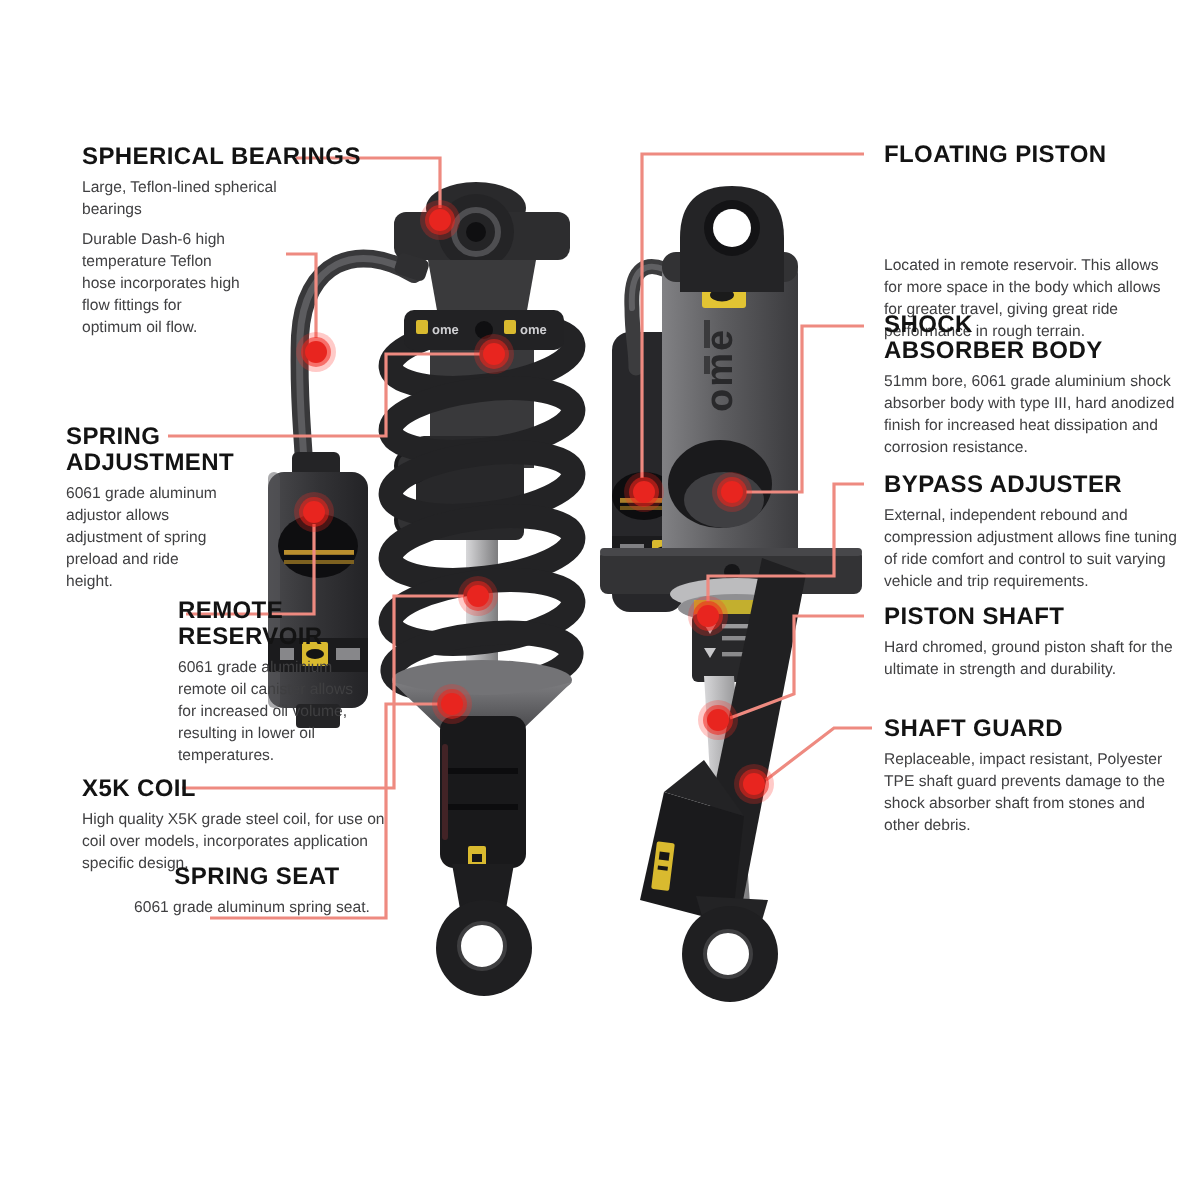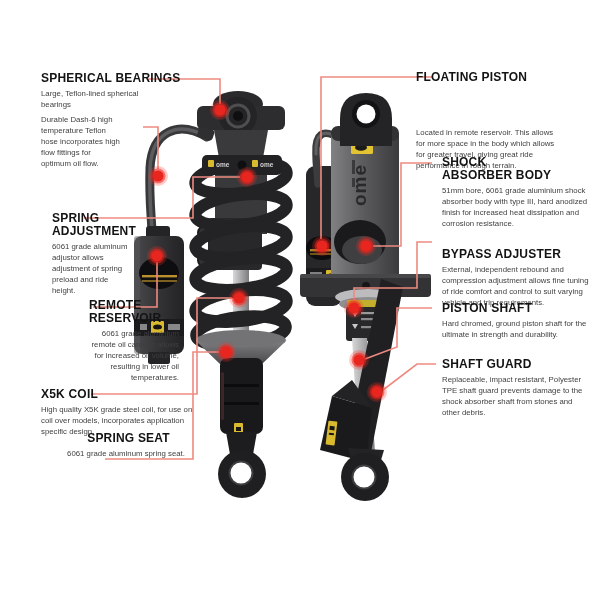--- a/index.html
+++ b/index.html
@@ -265,49 +265,49 @@
     </g>
   </svg>
 
   <div class="callout" style="left:41px;top:72px;width:150px;">
     <p class="title">SPHERICAL BEARINGS</p>
     <p class="desc" style="width:108px;">Large, Teflon-lined spherical bearings</p>
   </div>
   <div class="callout" style="left:41px;top:115px;width:125px;">
     <p class="desc" style="width:80px;">Durable Dash-6 high temperature Teflon hose incorporates high flow fittings for optimum oil flow.</p>
   </div>
-  <div class="callout" style="left:52px;top:212px;width:110px;">
+  <div class="callout" style="left:33px;top:212px;width:110px;">
     <p class="title">SPRING
 ADJUSTMENT</p>
     <p class="desc" style="width:80px;">6061 grade aluminum adjustor allows adjustment of spring preload and ride height.</p>
   </div>
   <div class="callout" style="left:41px;top:299px;width:110px;margin-left:48px;">
     <p class="title">REMOTE
 RESERVOIR</p>
-    <p class="desc" style="width:90px;text-align:right;">6061 grade aluminium remote oil canister allows for increased oil volume, resulting in lower oil temperatures.</p>
+    <p class="desc" style="width:90px;">6061 grade aluminium remote oil canister allows for increased oil volume, resulting in lower oil temperatures.</p>
   </div>
   <div class="callout" style="left:41px;top:388px;width:170px;">
     <p class="title">X5K COIL</p>
     <p class="desc" style="width:160px;">High quality X5K grade steel coil, for use on coil over models, incorporates application specific design.</p>
   </div>
   <div class="callout" style="left:41px;top:432px;width:175px;text-align:center;">
     <p class="title">SPRING SEAT</p>
     <p class="desc" style="width:170px;">6061 grade aluminum spring seat.</p>
   </div>
 
-  <div class="callout" style="left:416px;top:71px;width:150px;">
+  <div class="callout" style="left:442px;top:71px;width:150px;">
     <p class="title">FLOATING PISTON</p>
     <p class="desc" style="width:148px;margin-top:44px;">Located in remote reservoir. This allows for more space in the body which allows for greater travel, giving great ride performance in rough terrain.</p>
   </div>
   <div class="callout" style="left:442px;top:156px;width:150px;">
     <p class="title">SHOCK
 ABSORBER BODY</p>
     <p class="desc" style="width:148px;">51mm bore, 6061 grade aluminium shock absorber body with type III, hard anodized finish for increased heat dissipation and corrosion resistance.</p>
   </div>
-  <div class="callout" style="left:442px;top:236px;width:150px;margin-top:12px;">
+  <div class="callout" style="left:442px;top:236px;width:150px;">
     <p class="title">BYPASS ADJUSTER</p>
     <p class="desc" style="width:148px;">External, independent rebound and compression adjustment allows fine tuning of ride comfort and control to suit varying vehicle and trip requirements.</p>
   </div>
   <div class="callout" style="left:442px;top:302px;width:150px;">
     <p class="title">PISTON SHAFT</p>
     <p class="desc" style="width:148px;">Hard chromed, ground piston shaft for the ultimate in strength and durability.</p>
   </div>
   <div class="callout" style="left:442px;top:358px;width:150px;">
     <p class="title">SHAFT GUARD</p>
     <p class="desc" style="width:148px;">Replaceable, impact resistant, Polyester TPE shaft guard prevents damage to the shock absorber shaft from stones and other debris.</p>

